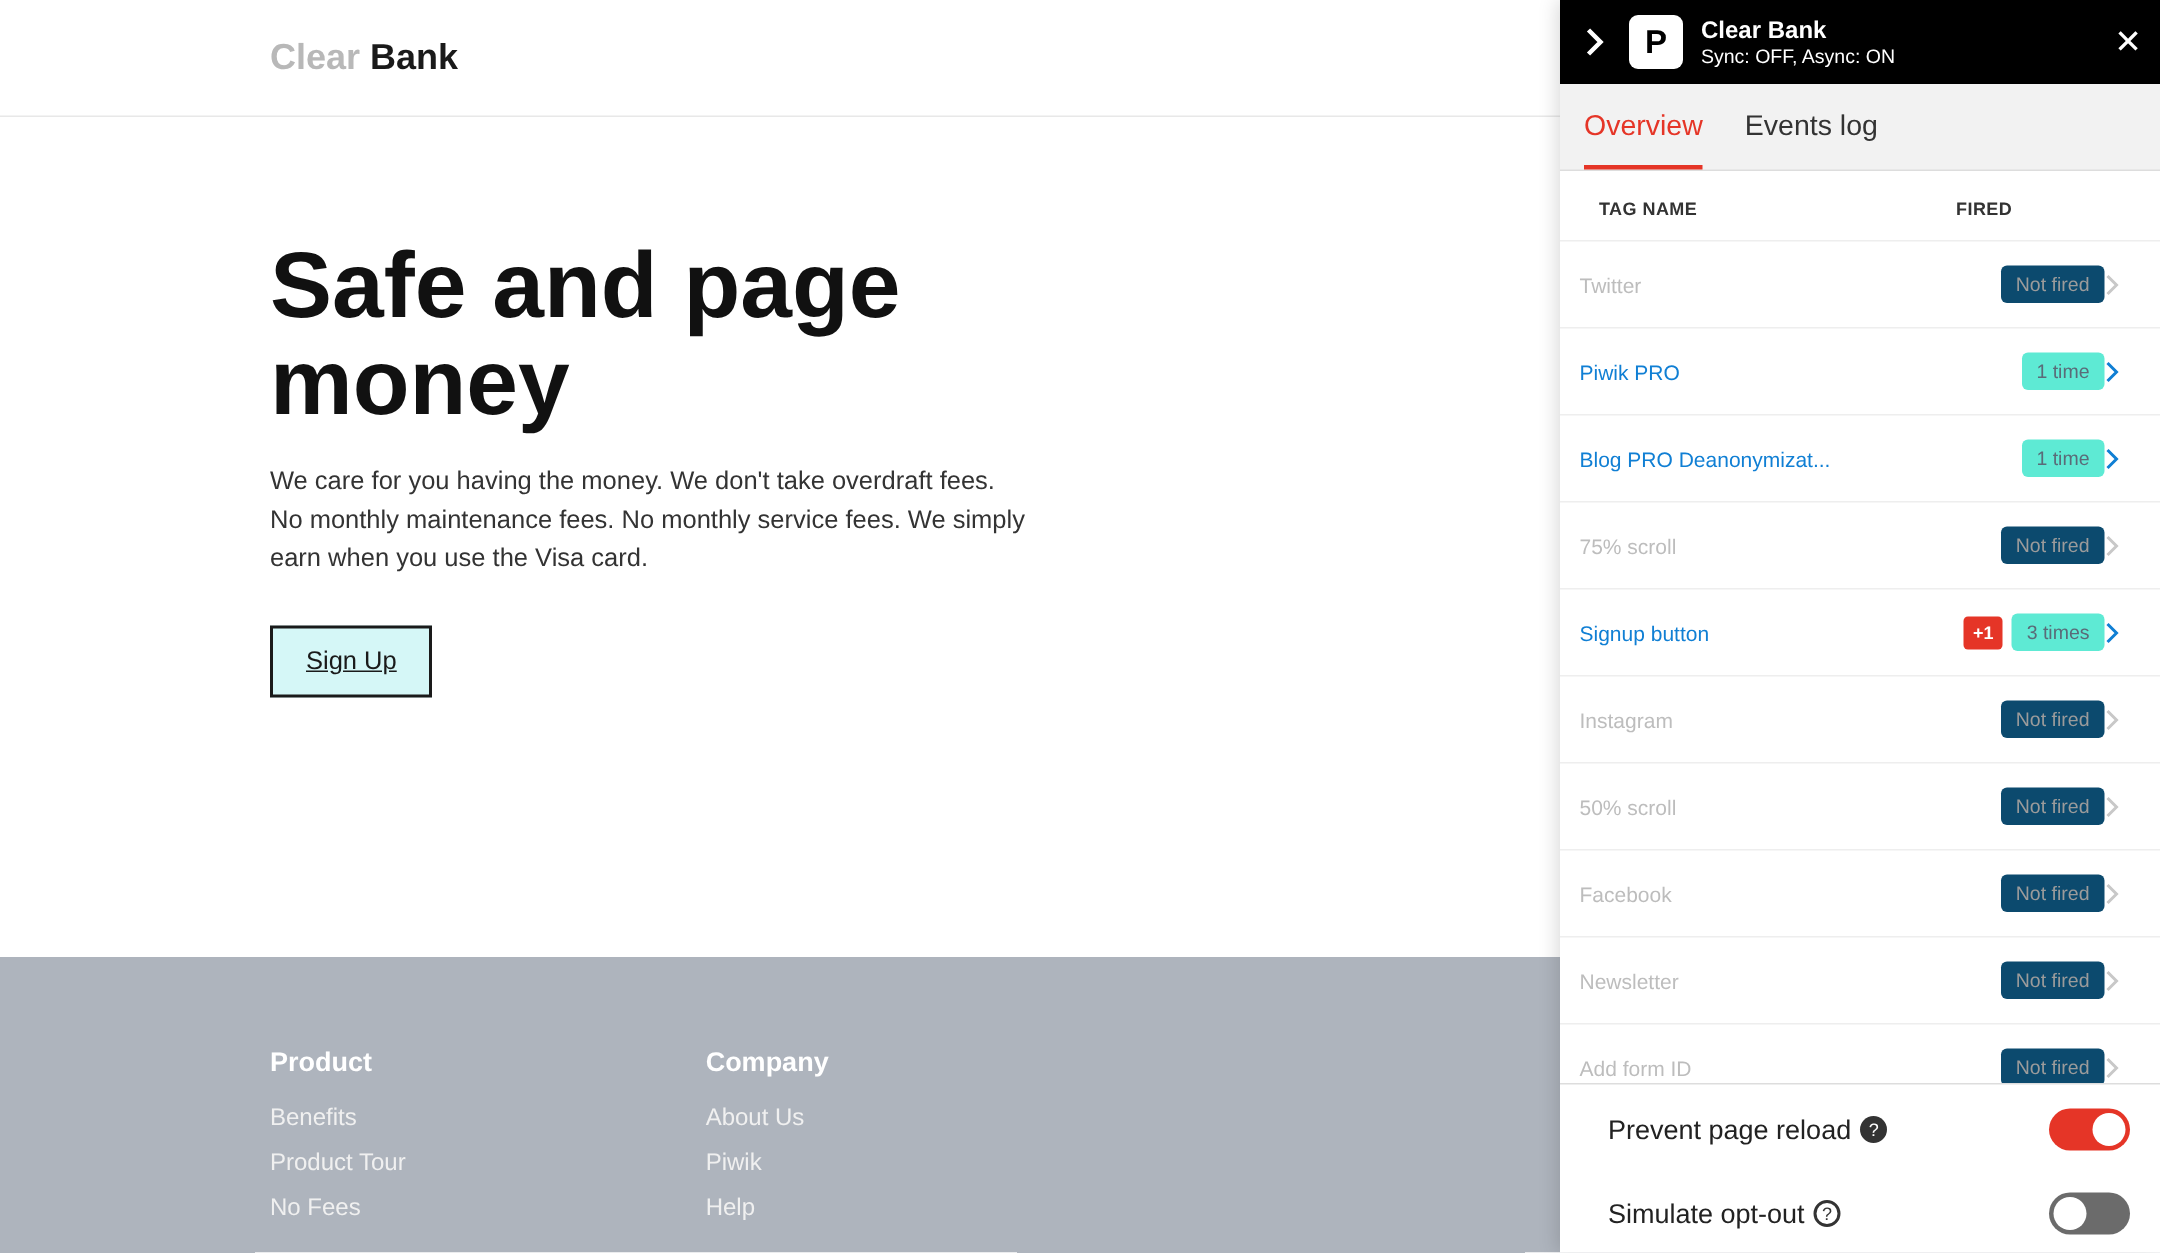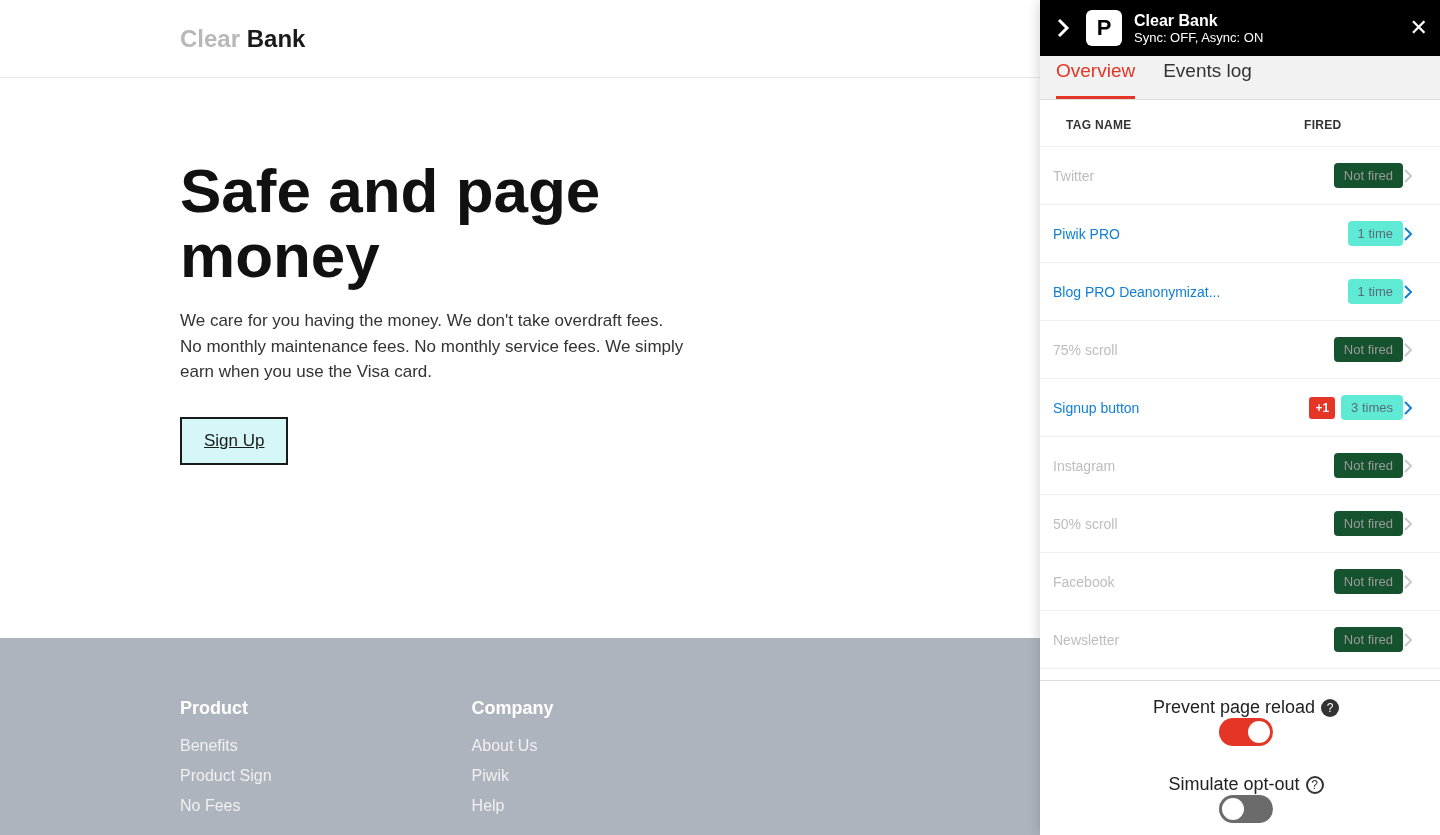--- a/index.html
+++ b/index.html
@@ -36,39 +36,39 @@
 .panel { position: absolute; top: 0; right: 0; width: 400px; height: 835px; background: #fff; box-shadow: -2px 0 12px rgba(0,0,0,0.15); display: flex; flex-direction: column; }
 .panel-header { background: #000; color: #fff; height: 56px; display: flex; align-items: center; padding: 0 12px; gap: 12px; }
 .chev-icon { cursor: pointer; }
 .p-badge { width: 36px; height: 36px; background: #fff; color: #000; border-radius: 6px; display: flex; align-items: center; justify-content: center; font-weight: 800; font-size: 22px; }
 .panel-title-box { flex: 1; }
 .panel-title { font-size: 16px; font-weight: 600; }
 .panel-sub { font-size: 13px; }
 .close-x { cursor: pointer; font-size: 22px; font-weight: 300; }
 
 .tabs { background: #f2f2f2; display: flex; padding: 0 16px; gap: 28px; border-bottom: 1px solid #ddd; }
-.tab { padding: 4px 0 14px; font-size: 19px; color: #333; cursor: pointer; }
+.tab { padding: 18px 0 14px; font-size: 19px; color: #333; cursor: pointer; }
 .tab.active { color: #e53527; border-bottom: 3px solid #e53527; font-weight: 500; }
 
 .table-head { display: flex; padding: 18px 26px 14px; font-size: 12px; font-weight: 700; color: #333; letter-spacing: 0.3px; }
 .th-name { flex: 1; }
 .th-fired { width: 110px; }
 
 .tag-rows { flex: 1; overflow-y: auto; }
 .tag-row { display: flex; align-items: center; padding: 16px 13px; border-top: 1px solid #eee; font-size: 14px; }
 .tag-name { flex: 1; color: #bdbdbd; }
 .tag-name.fired { color: #107fd4; }
 .badge-plus { background: #e53527; color: #fff; font-size: 12px; font-weight: 600; padding: 4px 6px; border-radius: 3px; margin-right: 6px; }
-.fired-badge { background: #14532d; color: #9b9b9b; font-size: 13px; padding: 5px 10px; border-radius: 4px; }
+.fired-badge { background: #0c4a6e; color: #9b9b9b; font-size: 13px; padding: 5px 10px; border-radius: 4px; }
 .fired-badge.on { background: #5eead4; color: #5a6b78; }
 .row-chev { width: 24px; text-align: right; color: #c8c8c8; }
 .row-chev.on { color: #107fd4; }
 
 .settings { border-top: 1px solid #ddd; background: #fff; }
-.setting-row { display: flex; align-items: center; justify-content: space-between; padding: 16px 20px 12px 32px; flex-direction: column; }
+.setting-row { display: flex; align-items: center; justify-content: space-between; padding: 16px 20px 12px 32px; }
 .setting-label { font-size: 18px; color: #222; display: flex; align-items: center; gap: 6px; }
 .help-circle { width: 18px; height: 18px; border-radius: 50%; background: #333; color: #fff; font-size: 12px; display: inline-flex; align-items: center; justify-content: center; }
 .help-circle.outline { background: transparent; border: 2px solid #333; color: #333; }
 .toggle { width: 54px; height: 28px; border-radius: 16px; position: relative; cursor: pointer; }
 .toggle.on { background: #e53527; }
 .toggle.off { background: #6b6b6b; }
 .knob { position: absolute; top: 3px; width: 22px; height: 22px; border-radius: 50%; background: #fff; }
 .toggle.on .knob { right: 3px; }
 .toggle.off .knob { left: 3px; }
 
@@ -115,21 +115,21 @@
     <ellipse cx="30" cy="240" rx="50" ry="10" fill="#f0f2f5" stroke="none"></ellipse>
   </svg>
   <div class="arrow-tag"></div>
 </div>
 
 <div class="footer">
   <div class="footer-cols">
     <div class="footer-col">
       <h3>Product</h3>
       <div>Benefits</div>
-      <div>Product Sign</div>
+      <div>Product Tour</div>
       <div>No Fees</div>
     </div>
     <div class="footer-col">
       <h3>Company</h3>
       <div>About Us</div>
       <div>Piwik</div>
       <div>Help</div>
     </div>
     <div class="footer-col" style="margin-left:auto">
       <h3>Contact</h3>

